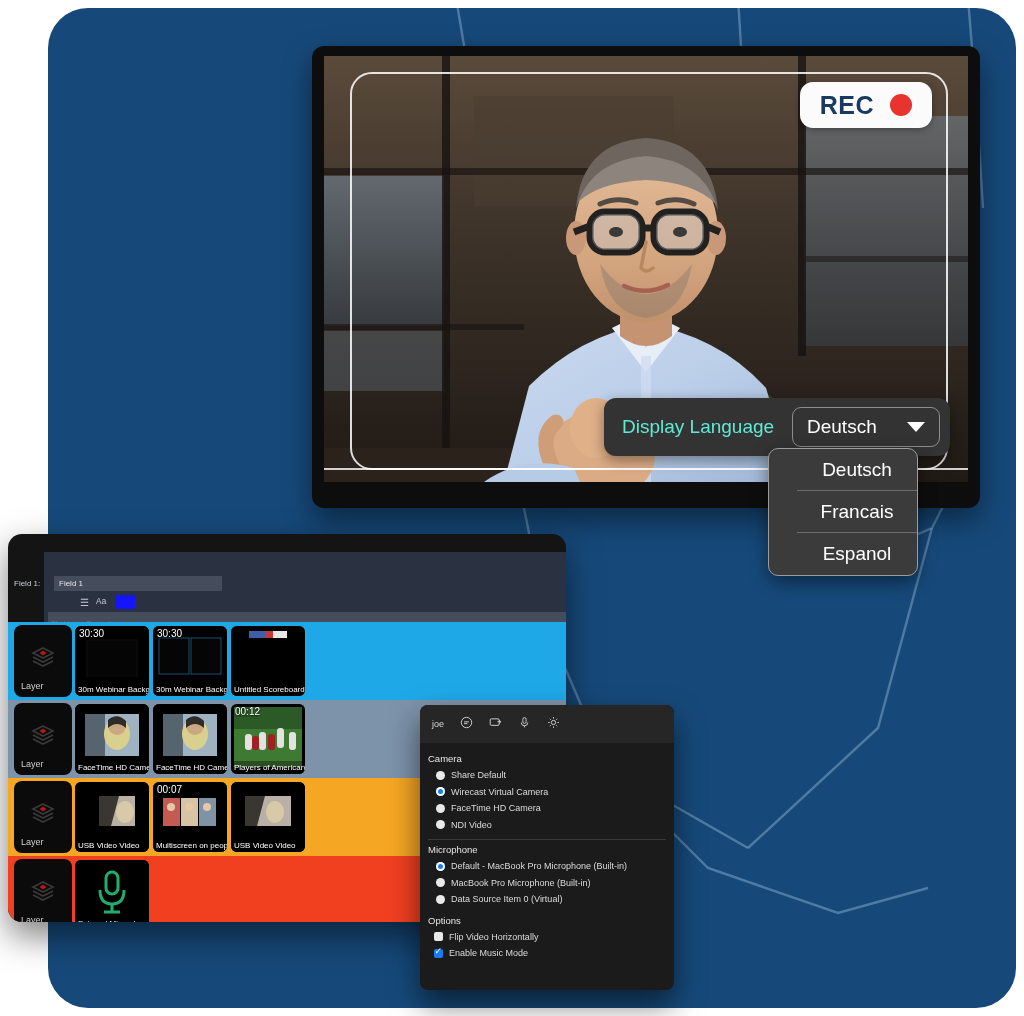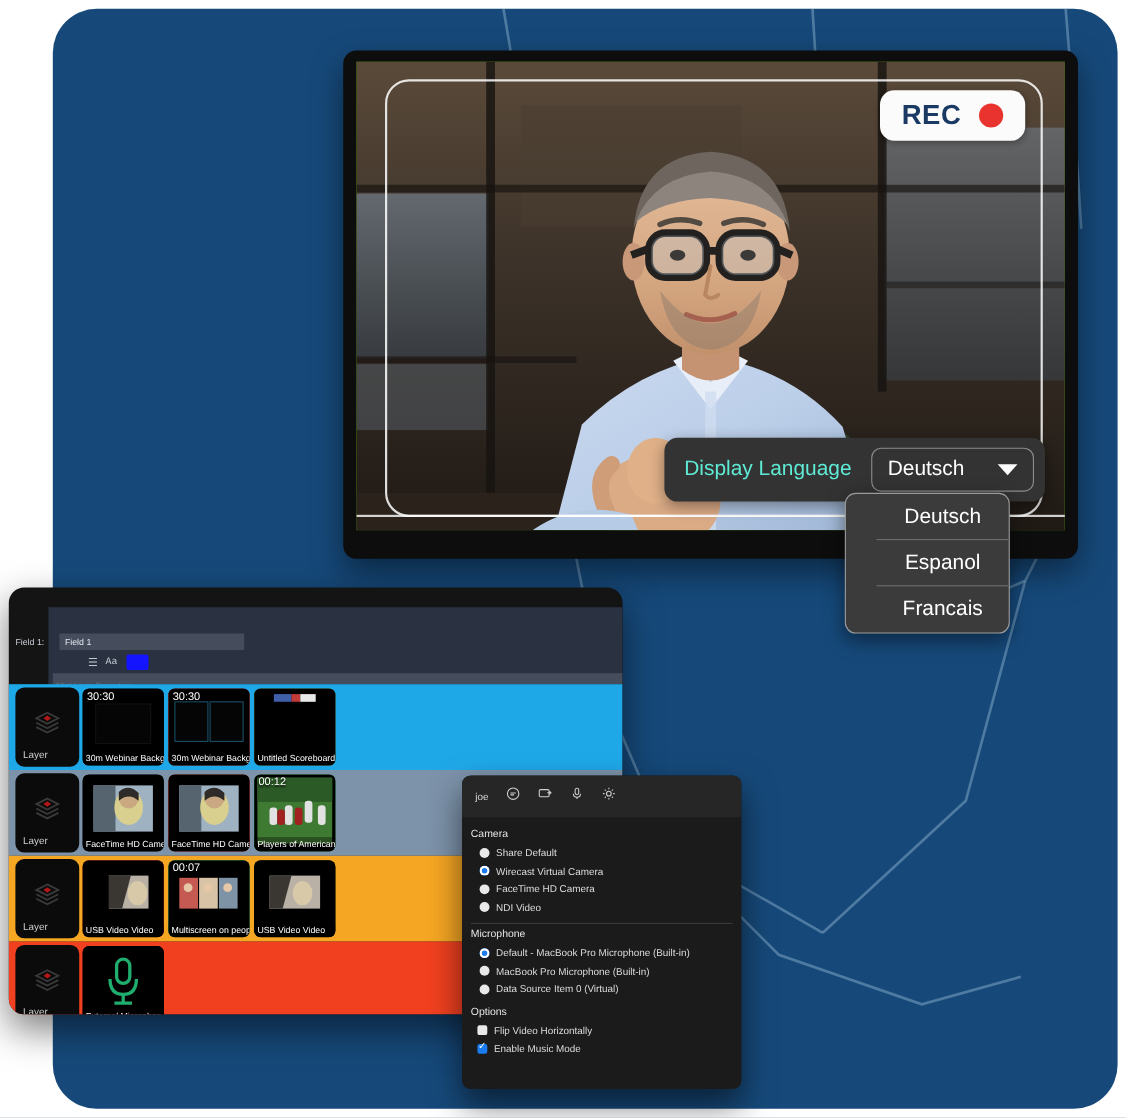--- a/index.html
+++ b/index.html
@@ -393,24 +393,24 @@
       <span class="lang-value">Deutsch</span>
       <span class="caret"></span>
     </div>
   </div>
 
   <div class="lang-menu">
     <div class="lang-item">
       <span>Deutsch</span>
     </div>
     <div class="lang-item">
+      <span>Francais</span>
+    </div>
+    <div class="lang-item">
       <span>Espanol</span>
-    </div>
-    <div class="lang-item">
-      <span>Francais</span>
     </div>
   </div>
 
   <div class="wirecast">
 
     <div class="wc-inspector">
       <div class="insp-row">
         <span class="insp-label">Field 1:</span>
         <span class="insp-input">Field 1</span>
       </div>

